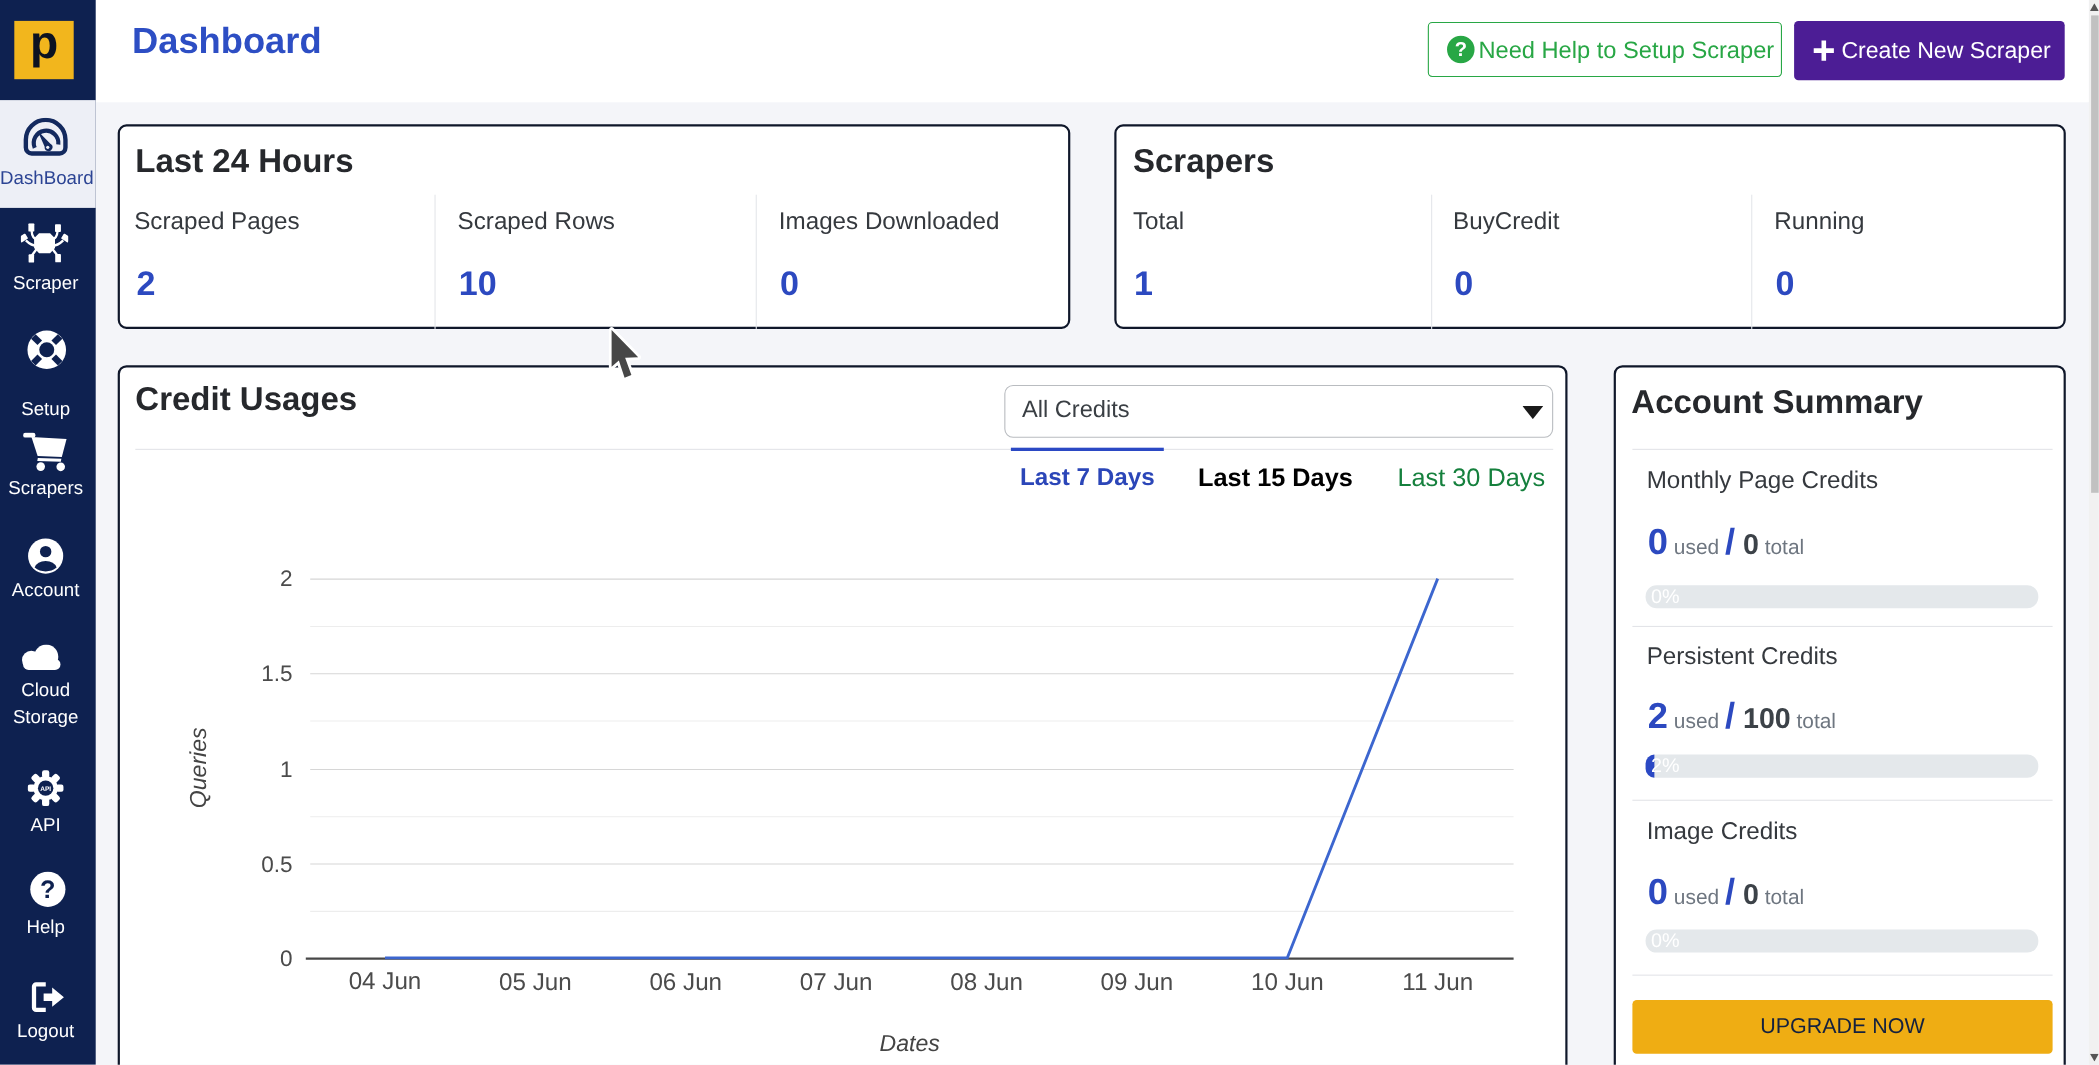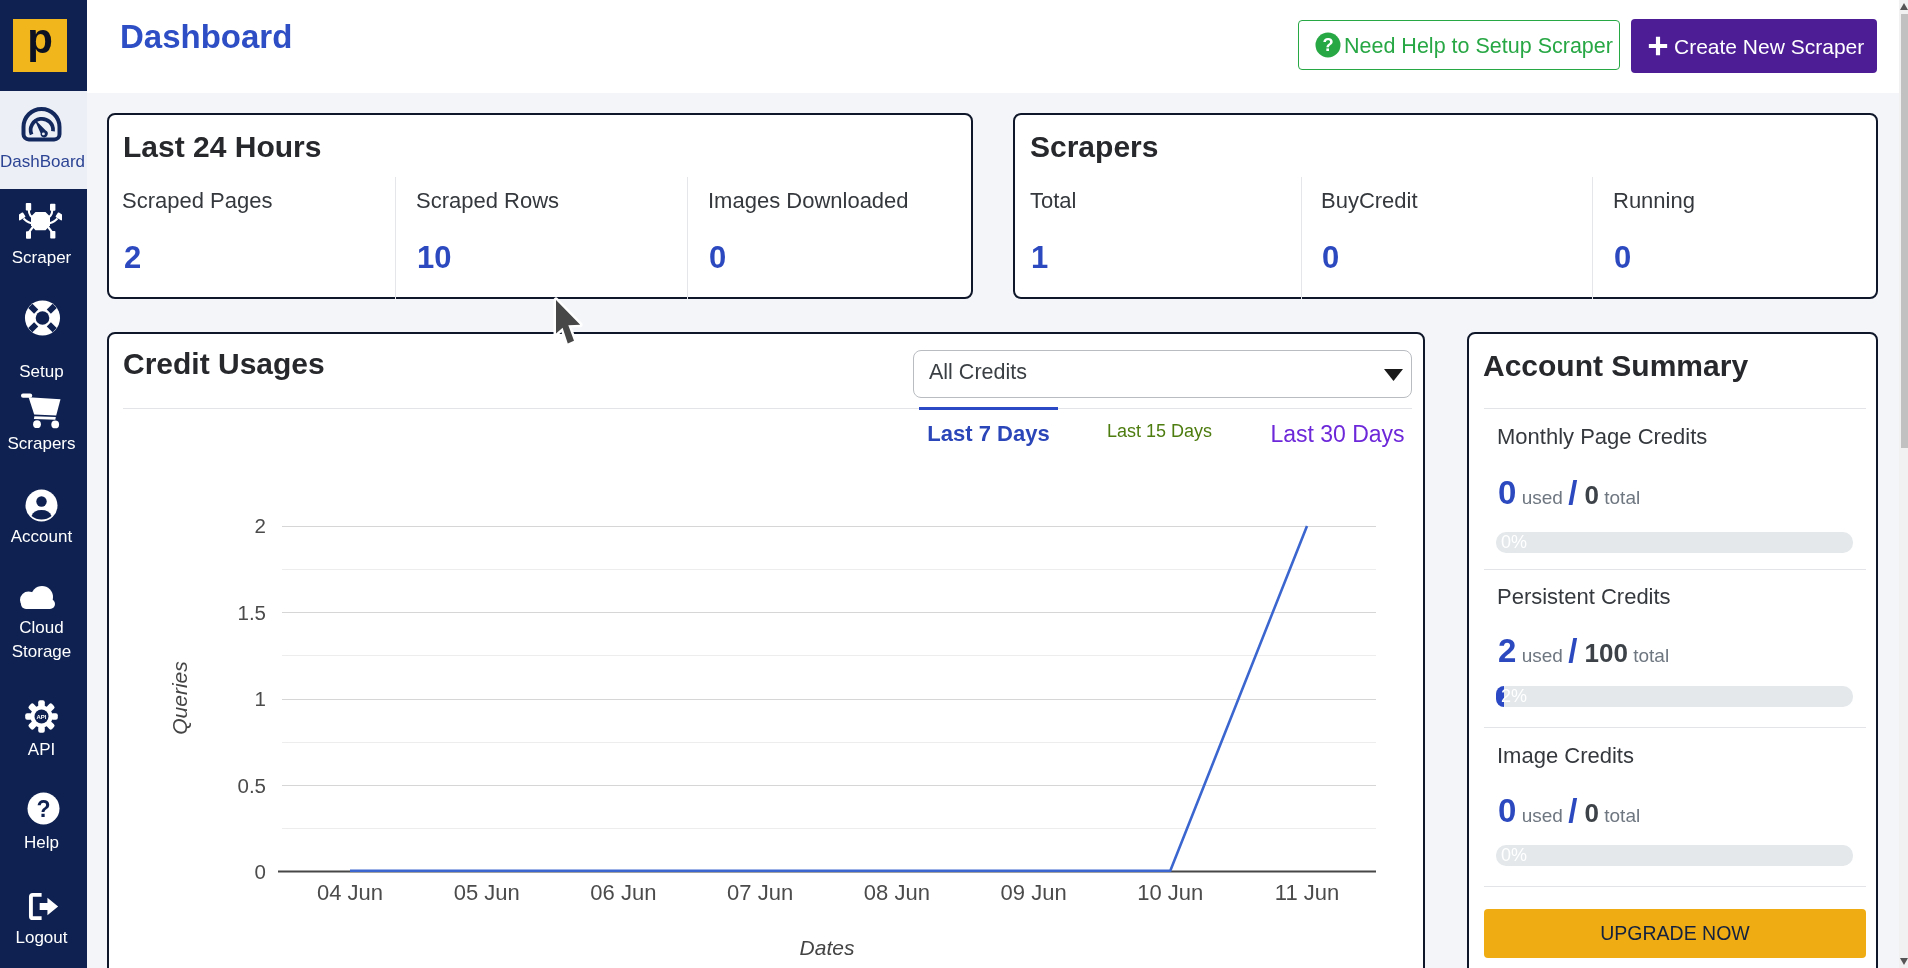--- a/index.html
+++ b/index.html
@@ -65,22 +65,22 @@
   <div class="abs ctitle" style="left:14px; top:13px;">Credit Usages</div>
   <div class="abs" style="left:804px; top:16px; width:499px; height:48px; border:1px solid #b9bcc0; border-radius:8px;">
     <div class="abs" style="left:15px; top:9px; font-size:21.5px; color:#3a3f44;">All Credits</div>
     <svg class="abs" style="left:470px; top:18px;" width="19" height="12" viewBox="0 0 19 12">
         <path d="M0 0 h19 l-9.5 12 z" fill="#1a1a1a"></path>
       </svg>
   </div>
   <div class="hdiv" style="left:14px; top:74px; width:1289px;"></div>
   <div class="abs" style="left:810px; top:72.5px; width:139px; height:3.5px; background:#2b49c4;"></div>
   <div class="abs" style="left:879.5px; top:87px; transform:translateX(-50%); font-size:22px; font-weight:bold; color:#2b46b8;">Last 7 Days</div>
-  <div class="abs" style="left:1050.5px; top:87px; transform:translateX(-50%); font-size:18px; color:#4d7c0f;">Last 15 Days</div>
-  <div class="abs" style="left:1228.5px; top:87px; transform:translateX(-50%); font-size:23px; color:#6d28d9;">Last 30 Days</div>
+  <div class="abs" style="left:1050.5px; top:87px; transform:translateX(-50%); font-size:23px; color:#000000;font-weight:bold;">Last 15 Days</div>
+  <div class="abs" style="left:1228.5px; top:87px; transform:translateX(-50%); font-size:23px; color:#15803d;">Last 30 Days</div>
 </div>
 
 <svg class="abs" style="left:108px; top:440px;" width="1316" height="527" viewBox="108 440 1316 527">
 
   <g stroke="#ededed" stroke-width="1">
     <line x1="282" y1="569.5" x2="1376" y2="569.5"></line>
     <line x1="282" y1="655.5" x2="1376" y2="655.5"></line>
     <line x1="282" y1="742.5" x2="1376" y2="742.5"></line>
     <line x1="282" y1="828.5" x2="1376" y2="828.5"></line>
   </g>

